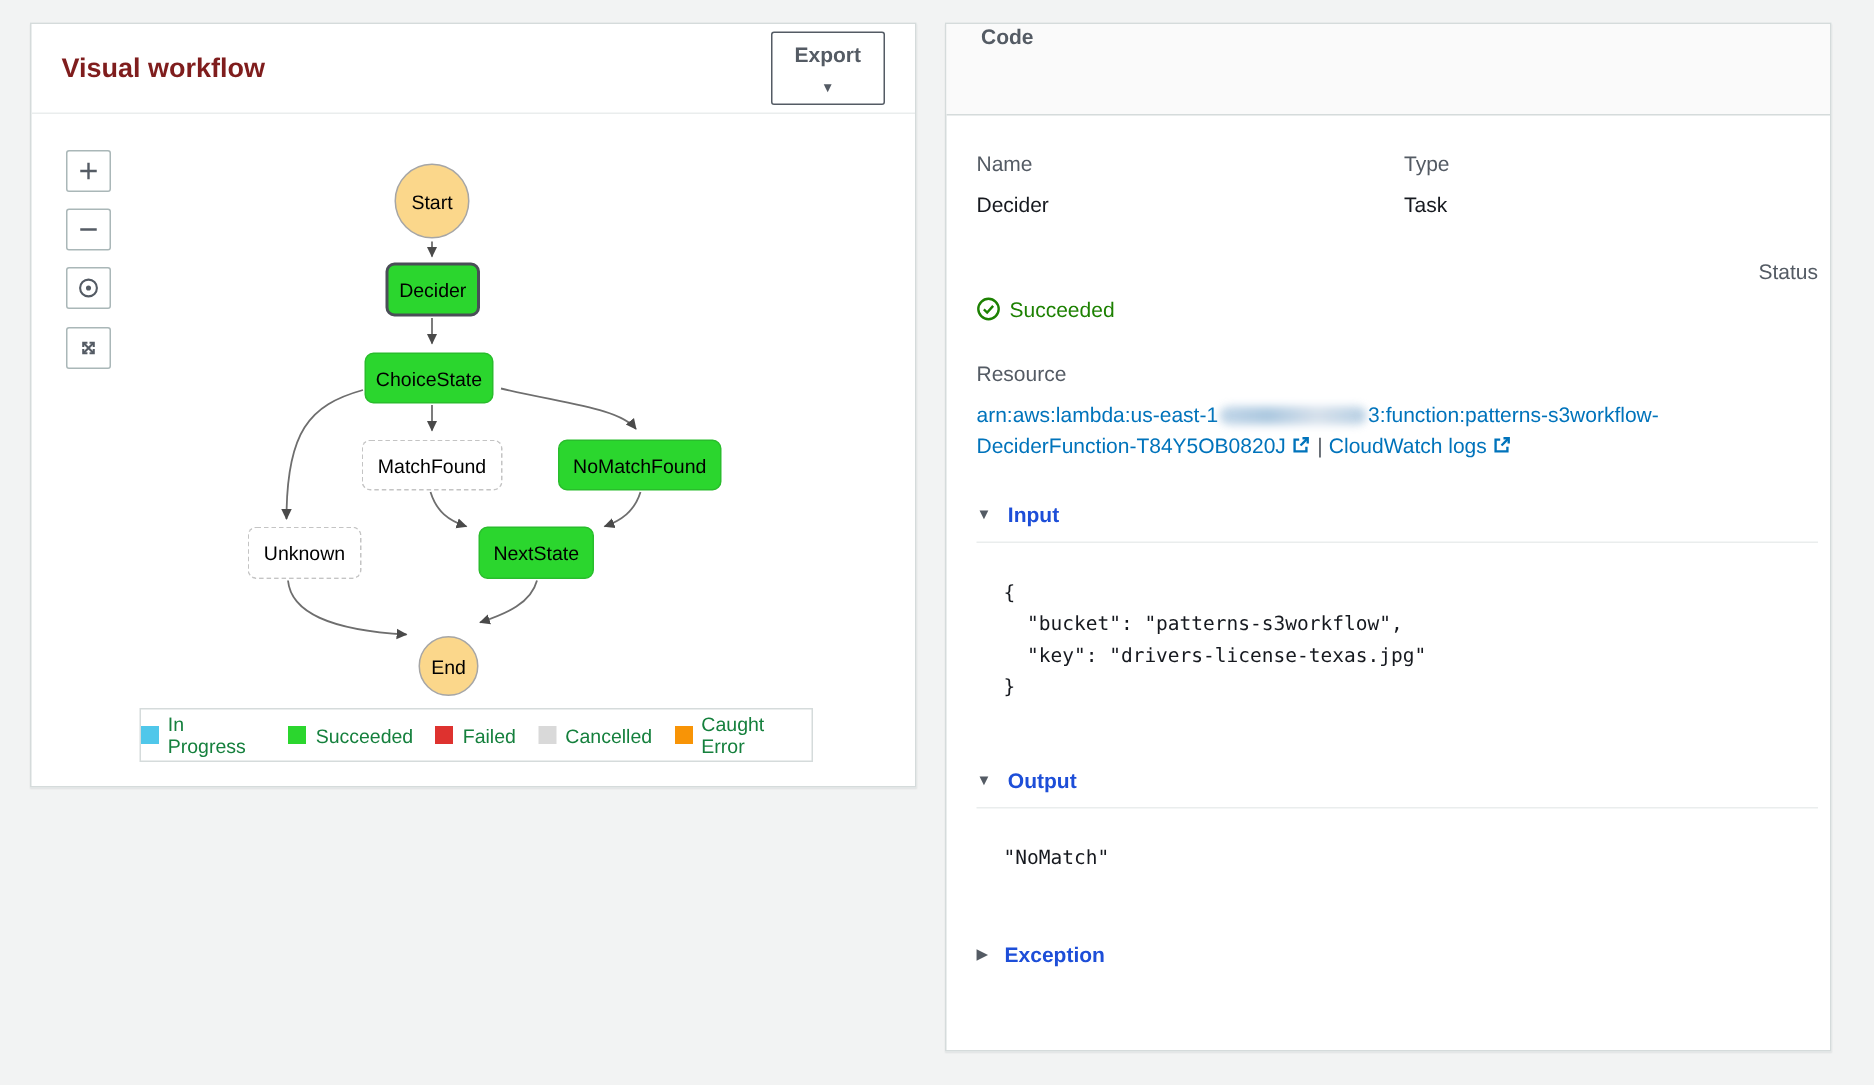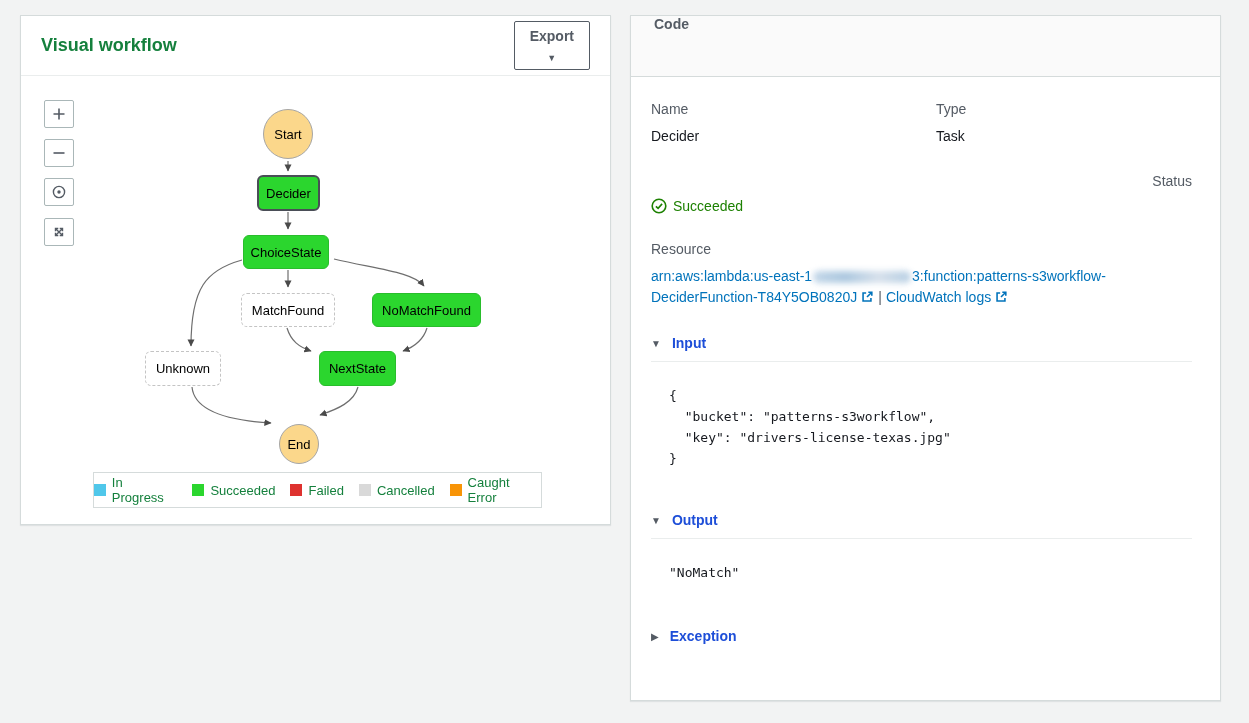--- a/index.html
+++ b/index.html
@@ -16,21 +16,21 @@
     background:#fff;
     border:1px solid #D5DBDB;
     box-shadow:0 1px 1px 0 rgba(0,28,36,.08);
   }
   
   #left-card { left:20px; top:15px; width:591px; height:510px; }
   .left-header {
     height:60px; display:flex; align-items:center; justify-content:space-between;
     padding:0 20px; border-bottom:1px solid #EAEDED;
   }
-  .left-title { font-size:18px; font-weight:700; color:#15803d; }
+  .left-title { font-size:18px; font-weight:700; color:#7f1d1d; }
   .btn-export {
     display:flex; align-items:center; gap:10px;
     background:#fff; border:1px solid #545B64; border-radius:2px;
     color:#545B64; font-weight:700; font-size:14px;
     padding:6px 15px; cursor:pointer; font-family:inherit;flex-direction:column;
   }
   .btn-export .caret { font-size:9px; line-height:1; color:#545B64; }
   .diagram { position:absolute; left:0; top:60px; right:0; bottom:0; }
   .tool-btn {
     position:absolute; left:23px; width:30px; height:28px;
@@ -61,21 +61,21 @@
   }
   .tab {
     display:flex; align-items:center; padding:0 23px;
     font-size:14px; font-weight:700; color:#545B64; cursor:pointer; position:relative;
   }
   .tab-sep { width:1px; background:#D5DBDB; margin:17px 0; }
   .tab.active { color:#EC7211; }
   .tab.active::after {
     content:""; position:absolute; left:0; right:0; bottom:0; height:3px; background:#16191F;
   }
-  .rc-content { padding:24px 28px 0 20px; font-size:14px; }
+  .rc-content { padding:24px 8px 0 20px; font-size:14px; }
   .two-col { display:grid; grid-template-columns:285px 1fr; }
   .field-label { color:#545B64; }
   .field-value { color:#16191F; margin-top:11px; }
   .status-block { margin-top:29px;text-align:right; }
   .status-value { margin-top:9px; display:flex; align-items:center; gap:6px; color:#1D8102; }
   .resource-block { margin-top:27px; }
   .resource-lines { margin-top:9px; line-height:21px; color:#0073BB; }
   .lnk { color:#0073BB; text-decoration:none; cursor:pointer; }
   .redacted {
     display:inline-block; width:98px; height:12px; margin:0 1px; vertical-align:middle;
@@ -165,21 +165,21 @@
     </div>
     <div class="node n-green" style="left:222px;top:159px;width:86px;height:34px">
       <span>ChoiceState</span>
     </div>
     <div class="node n-dashed" style="left:220px;top:217px;width:94px;height:34px">
       <span>MatchFound</span>
     </div>
     <div class="node n-green" style="left:351px;top:217px;width:109px;height:34px">
       <span>NoMatchFound</span>
     </div>
-    <div class="node n-dashed" style="left:124px;top:275px;width:76px;height:35px">
+    <div class="node n-dashed" style="left:144px;top:275px;width:76px;height:35px">
       <span>Unknown</span>
     </div>
     <div class="node n-green" style="left:298px;top:275px;width:77px;height:35px">
       <span>NextState</span>
     </div>
     <div class="node n-circle" style="left:258px;top:348px;width:40px;height:40px">
       <span>End</span>
     </div>
 
     <div class="legend" style="top:396px">

